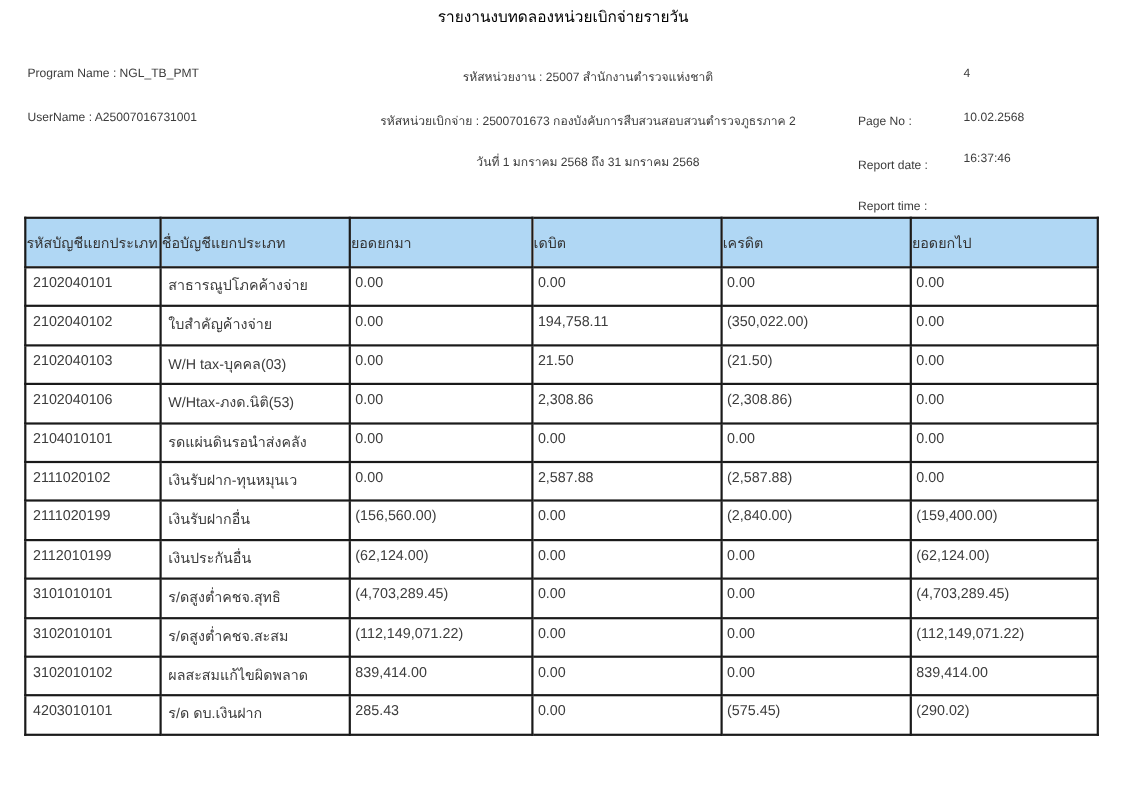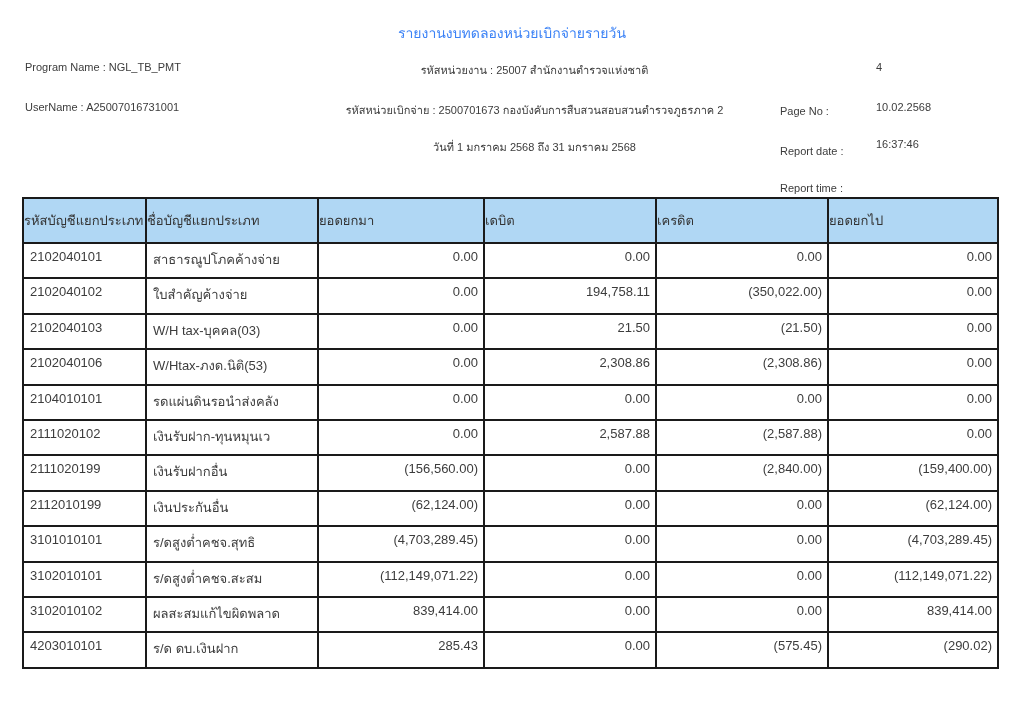--- a/index.html
+++ b/index.html
@@ -6,22 +6,22 @@
   html, body { background: #ffffff; }
   body {
     width: 1024px; height: 722px;
     font-family: "Liberation Sans", "DejaVu Sans", sans-serif;
     color: #3c3c3c;
     overflow: hidden;
   }
   .page { position: relative; width: 1024px; height: 722px; background: #fff; }
 
   .report-title {
-    position: absolute; top: 22px; left: 0; width: 1024px;
-    text-align: center; font-size: 14px; color: #3b82f6;
+    position: absolute; top: 4px; left: 0; width: 1024px;
+    text-align: center; font-size: 14px; color: #000000;
   }
   .hline { position: absolute; left: 0; width: 852px; height: 18px; font-size: 11px; }
   .hline-a { top: 61px; }
   .hline-b { top: 101px; }
   .hline-c { top: 138px; }
   .hleft  { position: absolute; left: 25px; white-space: nowrap; }
   .hcenter{ position: absolute; left: 0; width: 1024px; text-align: center; white-space: nowrap; padding-left: 45px; }
   .hlabel { position: absolute; left: 780px; white-space: nowrap; margin-top: 44px; }
   .hvalue { position: absolute; left: 876px; white-space: nowrap; }
 
@@ -37,21 +37,21 @@
     overflow: hidden;
     white-space: nowrap;
   }
   table.report thead tr { height: 45px; background: #b0d7f4; }
   table.report thead th {
     font-weight: normal; text-align: left; vertical-align: middle;
     font-size: 13px; color: #333;
   }
   table.report tbody tr { height: 35.4px; }
   table.report td.left { text-align: left;  padding: 5px 4px 0 6px; }
-  table.report td.num  { text-align: right; padding: 5px 5px 0 4px; }
+  table.report td.num  { padding: 5px 5px 0 4px; }
 </style>
 </head>
 <body>
 
 <div class="page">
 
   <div class="report-title">รายงานงบทดลองหน่วยเบิกจ่ายรายวัน</div>
 
   <div class="hline hline-a">
     <span class="hleft">Program Name : NGL_TB_PMT</span>

